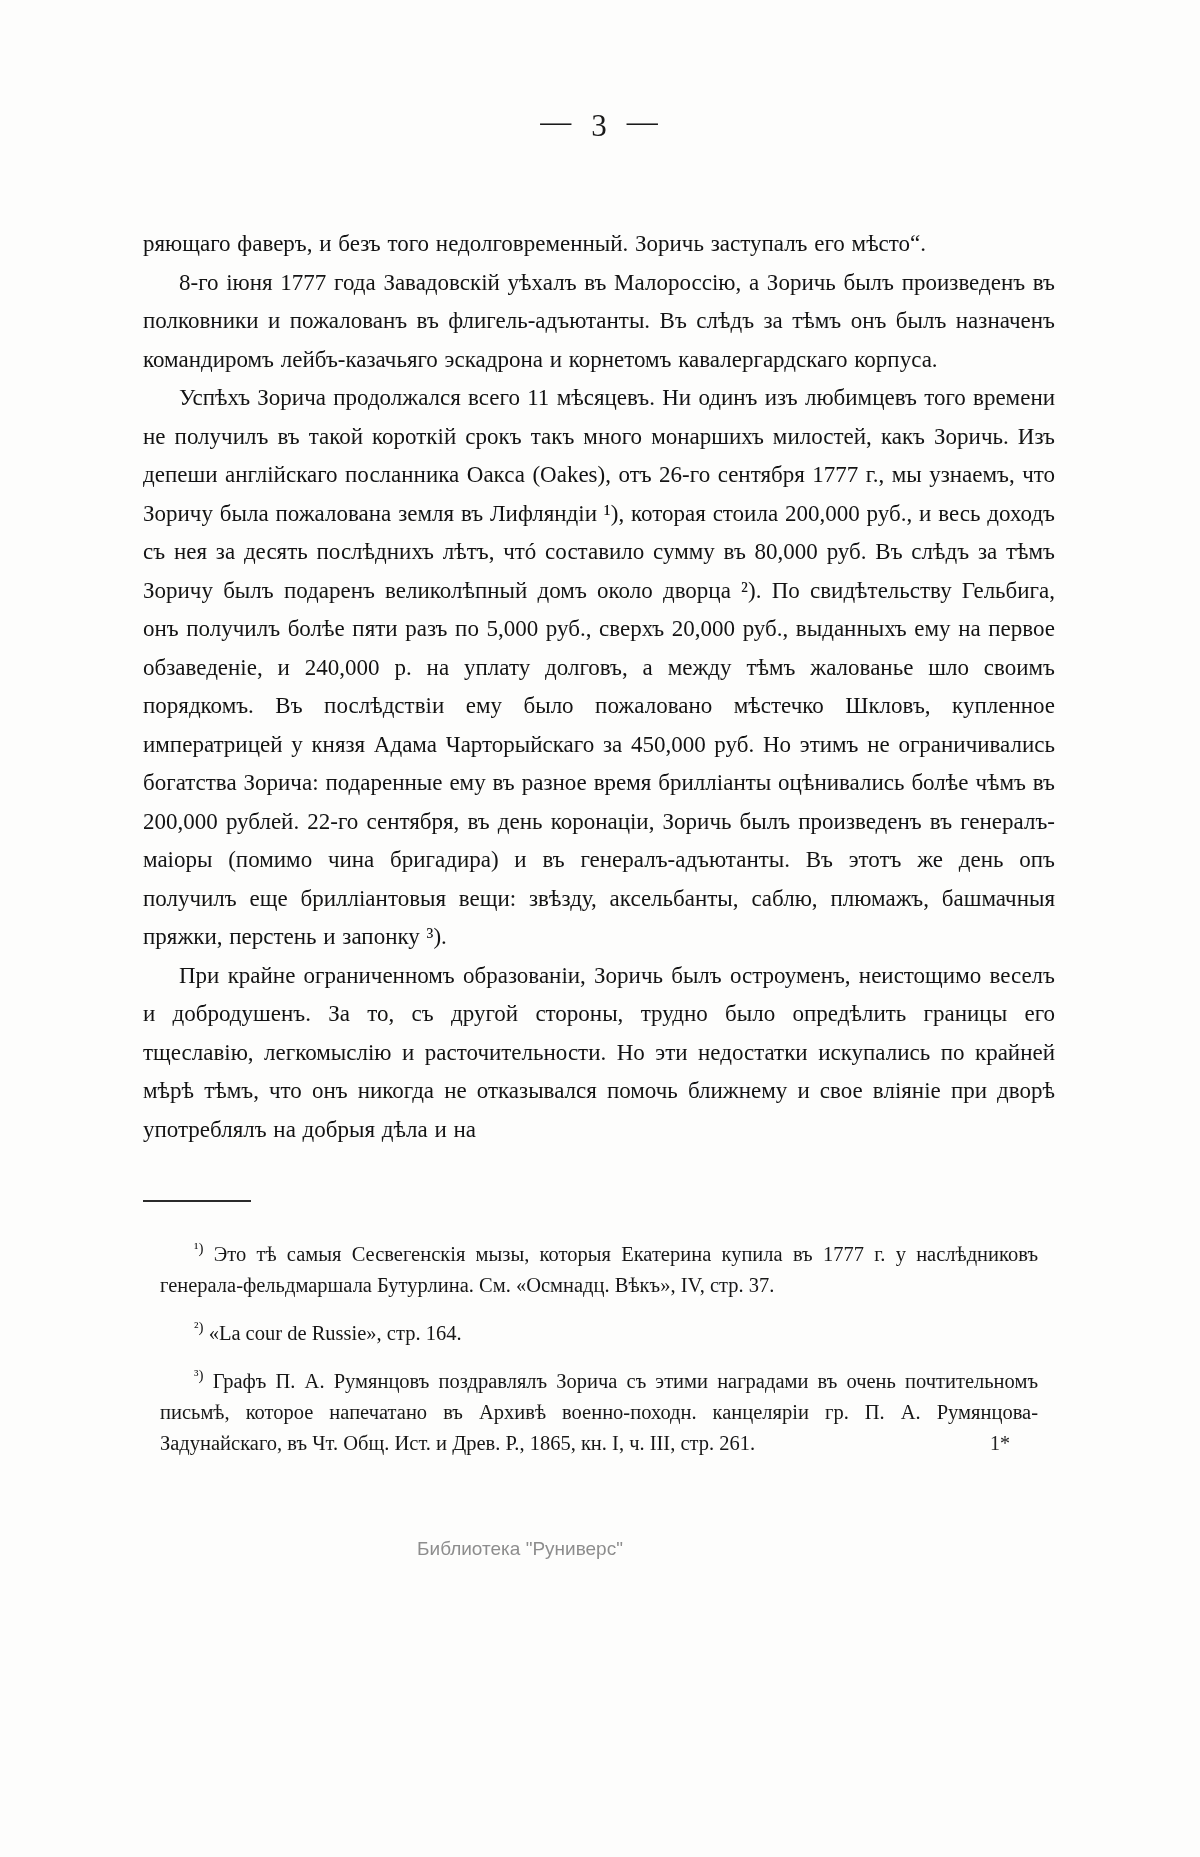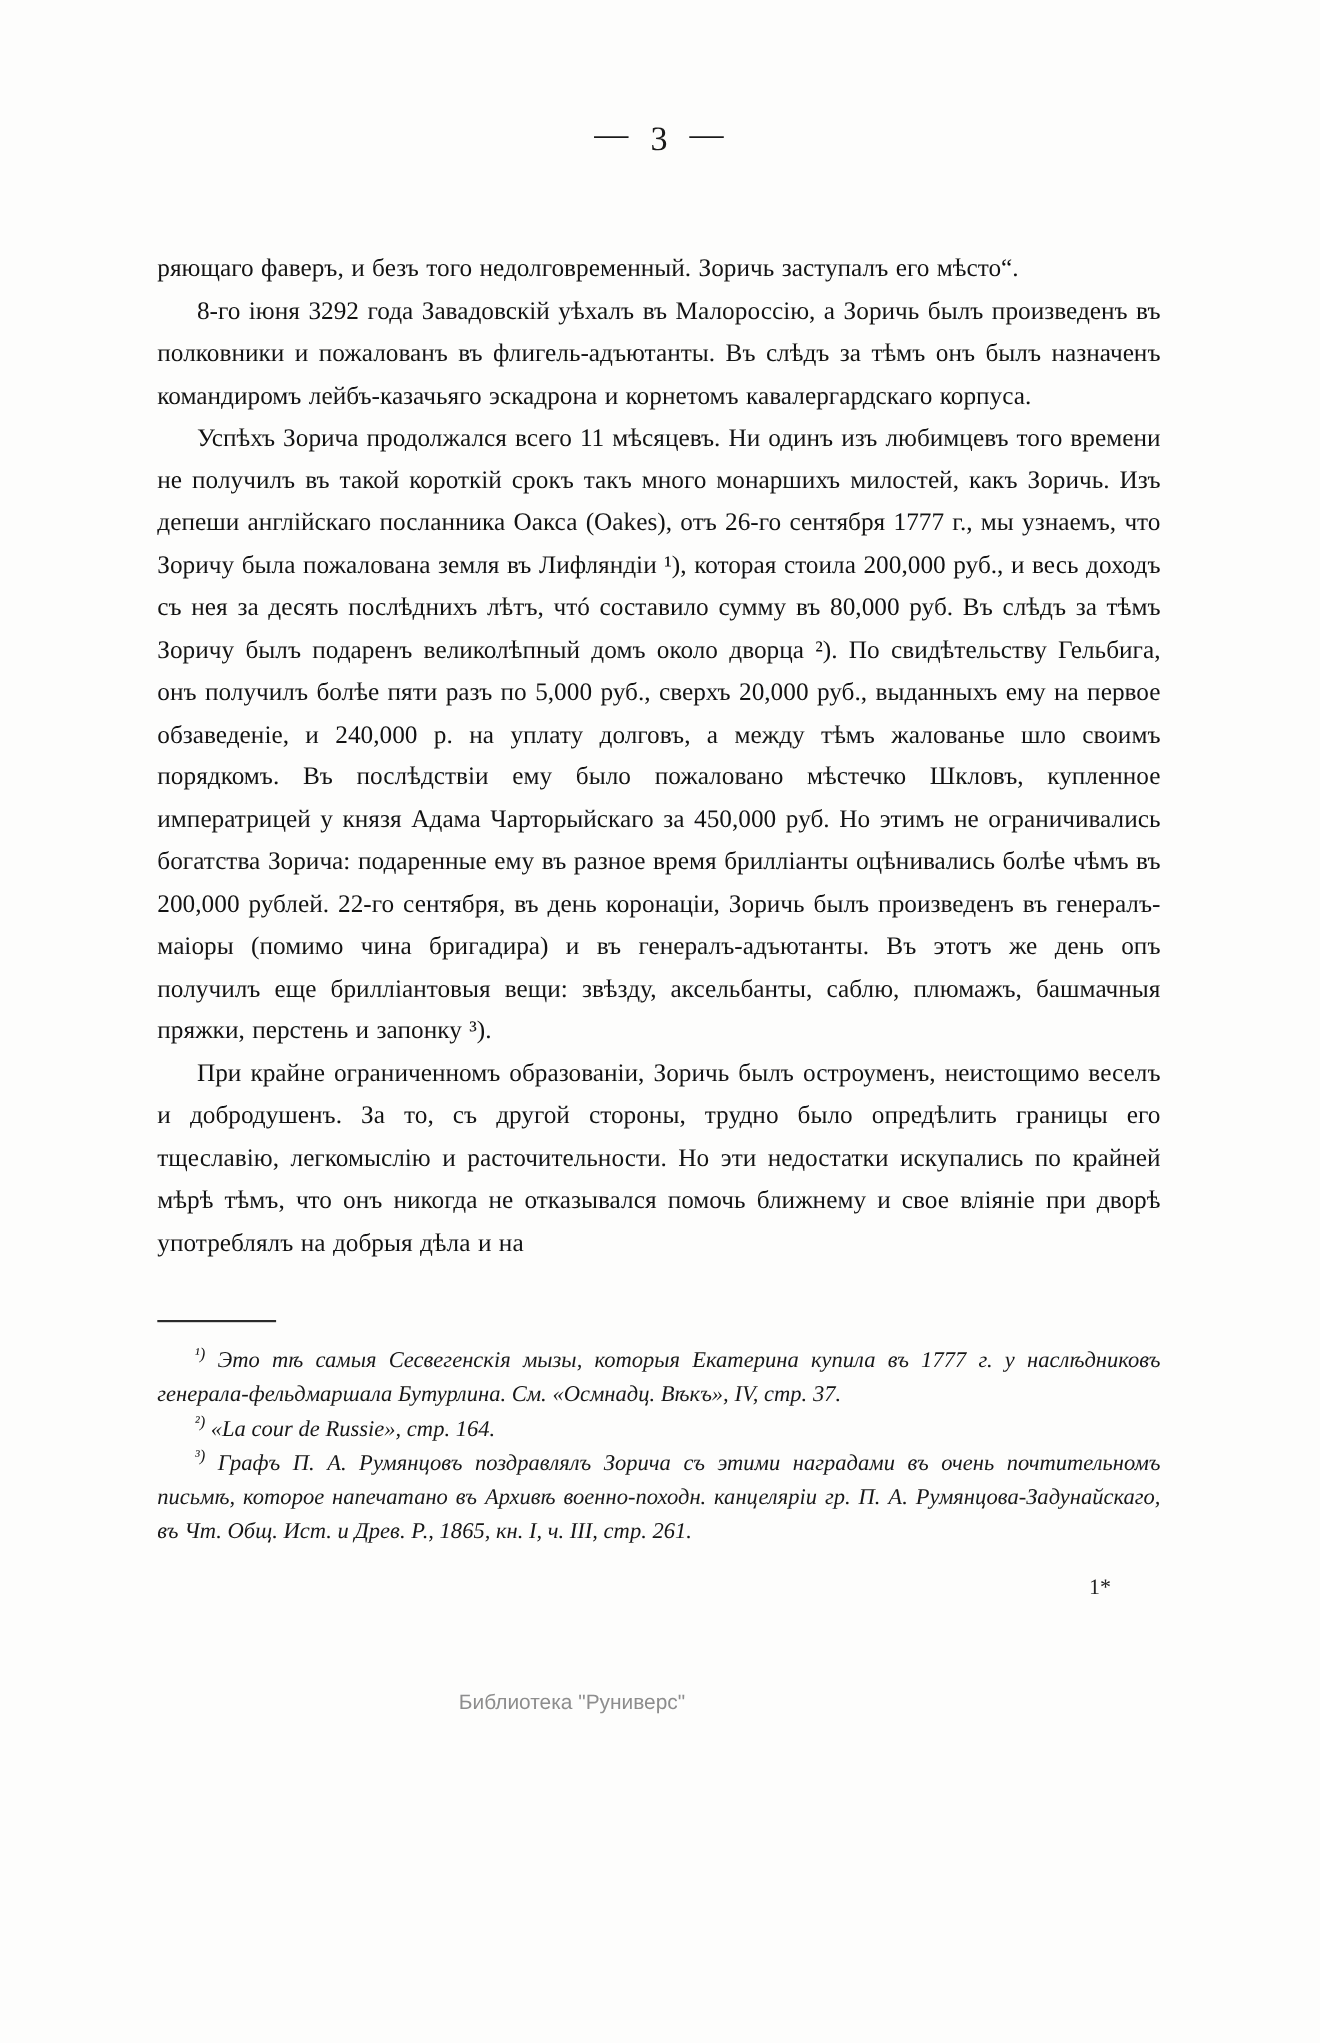--- a/index.html
+++ b/index.html
@@ -67,23 +67,22 @@
     position: absolute;
     top: 1222px;
     left: 143px;
     width: 912px;
     font-size: 20.5px;
     line-height: 31px;
     text-align: justify;
     color: #171717;
   }
   .footnotes p {
-    margin: 0;
+    margin: 17px;
     text-indent: 34px;
-    font-style: italic;
   }
   .footnotes .marker {
     font-size: 15px;
     vertical-align: super;
     line-height: 0;
   }
   .signature {
     position: absolute;
     top: 1432px;
     left: 990px;
@@ -106,21 +105,21 @@
 <body>
 
 <div class="page">
 
   <div class="page-number-line">
     <span class="dash">—</span><span>3</span><span class="dash">—</span>
   </div>
 
   <div class="body-text">
     <p>ряющаго фаверъ, и безъ того недолговременный. Зоричь заступалъ его мѣсто“.</p>
-    <p class="indent">8-го іюня 3292 года Завадовскій уѣхалъ въ Малороссію, а Зоричь былъ произведенъ въ полковники и пожалованъ въ флигель-адъютанты. Въ слѣдъ за тѣмъ онъ былъ назначенъ командиромъ лейбъ-казачьяго эскадрона и корнетомъ кавалергардскаго корпуса.</p>
+    <p class="indent">8-го іюня 1777 года Завадовскій уѣхалъ въ Малороссію, а Зоричь былъ произведенъ въ полковники и пожалованъ въ флигель-адъютанты. Въ слѣдъ за тѣмъ онъ былъ назначенъ командиромъ лейбъ-казачьяго эскадрона и корнетомъ кавалергардскаго корпуса.</p>
     <p class="indent">Успѣхъ Зорича продолжался всего 11 мѣсяцевъ. Ни одинъ изъ любимцевъ того времени не получилъ въ такой короткій срокъ такъ много монаршихъ милостей, какъ Зоричь. Изъ депеши англійскаго посланника Оакса (Oakes), отъ 26-го сентября 1777 г., мы узнаемъ, что Зоричу была пожалована земля въ Лифляндіи ¹), которая стоила 200,000 руб., и весь доходъ съ нея за десять послѣднихъ лѣтъ, чтó составило сумму въ 80,000 руб. Въ слѣдъ за тѣмъ Зоричу былъ подаренъ великолѣпный домъ около дворца ²). По свидѣтельству Гельбига, онъ получилъ болѣе пяти разъ по 5,000 руб., сверхъ 20,000 руб., выданныхъ ему на первое обзаведеніе, и 240,000 р. на уплату долговъ, а между тѣмъ жалованье шло своимъ порядкомъ. Въ послѣдствіи ему было пожаловано мѣстечко Шкловъ, купленное императрицей у князя Адама Чарторыйскаго за 450,000 руб. Но этимъ не ограничивались богатства Зорича: подаренные ему въ разное время брилліанты оцѣнивались болѣе чѣмъ въ 200,000 рублей. 22-го сентября, въ день коронаціи, Зоричь былъ произведенъ въ генералъ-маіоры (помимо чина бригадира) и въ генералъ-адъютанты. Въ этотъ же день опъ получилъ еще бриллiантовыя вещи: звѣзду, аксельбанты, саблю, плюмажъ, башмачныя пряжки, перстень и запонку ³).</p>
     <p class="indent">При крайне ограниченномъ образованіи, Зоричь былъ остроуменъ, неистощимо веселъ и добродушенъ. За то, съ другой стороны, трудно было опредѣлить границы его тщеславію, легкомыслію и расточительности. Но эти недостатки искупались по крайней мѣрѣ тѣмъ, что онъ никогда не отказывался помочь ближнему и свое вліяніе при дворѣ употреблялъ на добрыя дѣла и на</p>
   </div>
 
   <div class="footnote-rule"></div>
 
   <div class="footnotes">
     <p><span class="marker">¹)</span> <span>Это тѣ самыя Сесвегенскія мызы, которыя Екатерина купила въ 1777 г. у наслѣдниковъ генерала-фельдмаршала Бутурлина. См. «Осмнадц. Вѣкъ», IV, стр. 37.</span></p>
     <p><span class="marker">²)</span> <span>«La cour de Russie», стр. 164.</span></p>
     <p><span class="marker">³)</span> <span>Графъ П. А. Румянцовъ поздравлялъ Зорича съ этими наградами въ очень почтительномъ письмѣ, которое напечатано въ Архивѣ военно-походн. канцеляріи гр. П. А. Румянцова-Задунайскаго, въ Чт. Общ. Ист. и Древ. Р., 1865, кн. I, ч. III, стр. 261.</span></p>

